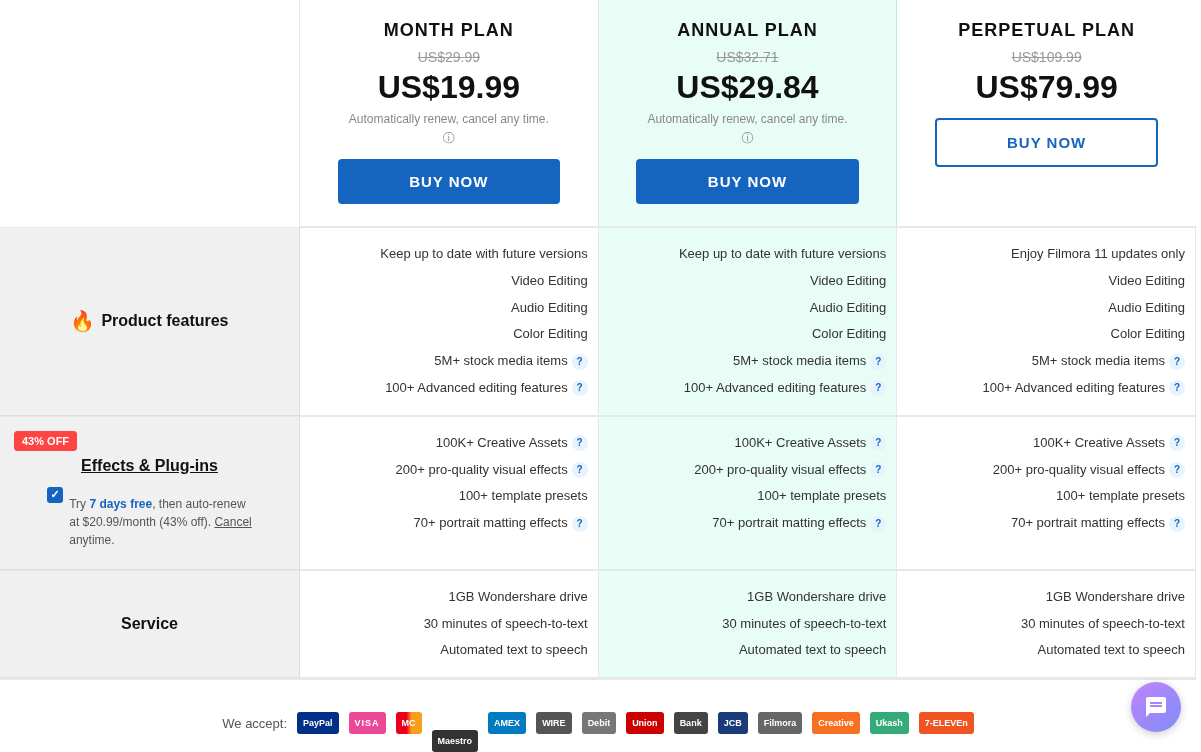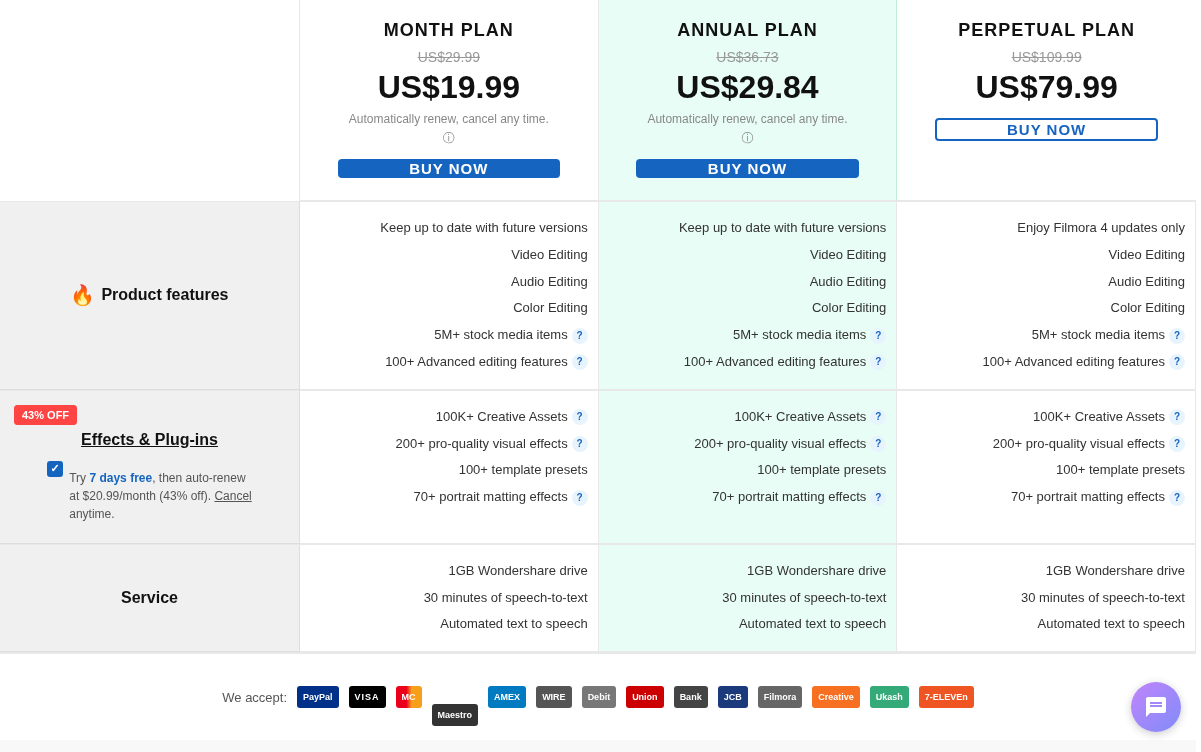--- a/index.html
+++ b/index.html
@@ -47,21 +47,21 @@
       margin-bottom: 4px;
     }
     .info-icon {
       color: #888;
       font-size: 12px;
     }
     .buy-btn {
       display: block;
       width: 80%;
       margin: 12px auto;
-      padding: 1px 0;
+      padding: 14px 0;
       background: #1565c0;
       color: #fff;
       font-size: 15px;
       font-weight: 700;
       letter-spacing: 1px;
       border: none;
       border-radius: 4px;
       cursor: pointer;
       text-align: center;
     }
@@ -216,21 +216,21 @@
       background: #e0e0e0;
       display: inline-flex;
       align-items: center;
       justify-content: center;
       padding: 2px 6px;
       font-size: 9px;
       font-weight: 700;
       color: #333;
     }
     .payment-icon.paypal { background: #003087; color: #fff; }
-    .payment-icon.visa { background: #000000; color: #fff; letter-spacing: 1px; }
+    .payment-icon.visa { background: #ec4899; color: #fff; letter-spacing: 1px; }
     .payment-icon.mc { background: #eb001b; color: #fff; }
     .payment-icon.amex { background: #007bc1; color: #fff; }
 
     
     .chat-btn {
       position: fixed;
       bottom: 20px;
       right: 20px;
       width: 50px;
       height: 50px;
@@ -262,21 +262,21 @@
       <div class="plan-name">MONTH PLAN</div>
       <div class="original-price">US$29.99</div>
       <div class="current-price">US$19.99</div>
       <div class="auto-renew">Automatically renew, cancel any time.</div>
       <div class="info-icon">ⓘ</div>
       <button class="buy-btn">BUY NOW</button>
     </div>
 
     <div class="header-cell annual" style="border-right:1px solid #c0edd8;">
       <div class="plan-name">ANNUAL PLAN</div>
-      <div class="original-price">US$36.73</div>
+      <div class="original-price">US$32.71</div>
       <div class="current-price">US$29.84</div>
       <div class="auto-renew">Automatically renew, cancel any time.</div>
       <div class="info-icon">ⓘ</div>
       <button class="buy-btn">BUY NOW</button>
     </div>
 
     <div class="header-cell">
       <div class="plan-name">PERPETUAL PLAN</div>
       <div class="original-price">US$109.99</div>
       <div class="current-price">US$79.99</div>
@@ -317,21 +317,21 @@
         <span>5M+ stock media items</span>
         <span class="question-icon">?</span>
       </div>
       <div class="feature-item with-icon">
         <span>100+ Advanced editing features</span>
         <span class="question-icon">?</span>
       </div>
     </div>
 
     <div class="features-cell">
-      <div class="feature-item">Enjoy Filmora 4 updates only</div>
+      <div class="feature-item">Enjoy Filmora 11 updates only</div>
       <div class="feature-item">Video Editing</div>
       <div class="feature-item">Audio Editing</div>
       <div class="feature-item">Color Editing</div>
       <div class="feature-item with-icon">
         <span>5M+ stock media items</span>
         <span class="question-icon">?</span>
       </div>
       <div class="feature-item with-icon">
         <span>100+ Advanced editing features</span>
         <span class="question-icon">?</span>

